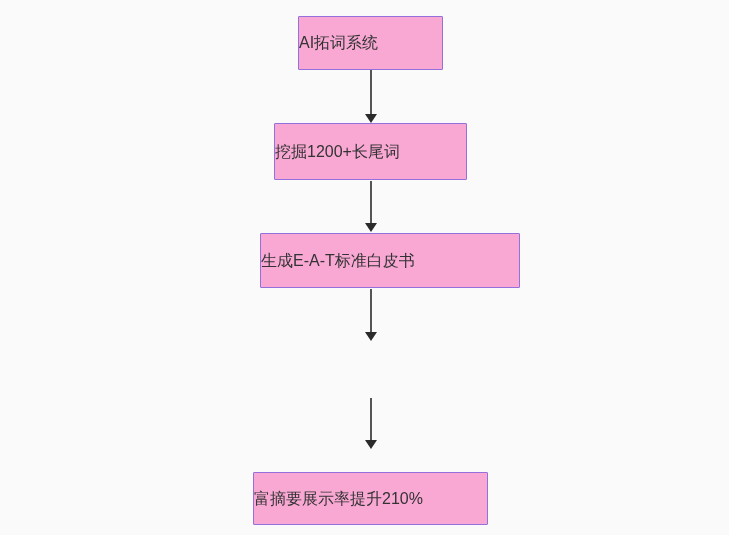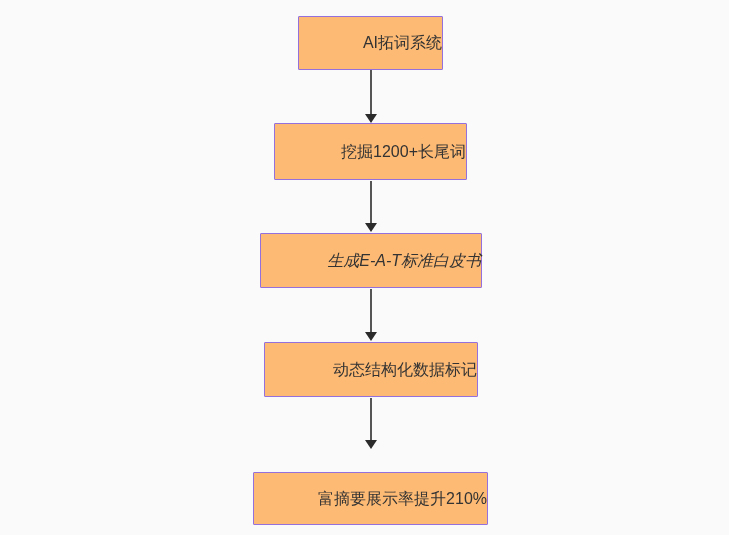--- a/index.html
+++ b/index.html
@@ -11,34 +11,34 @@
     position: relative;
     width: 729px;
     height: 535px;
     background: #FAFAFA;
     font-family: "Liberation Sans", sans-serif;
     overflow: hidden;
   }
   .node {
     position: absolute;
     box-sizing: border-box;
-    background: #fdba74;
+    background: #f9a8d4;
     border: 1.5px solid #9370DB;
     border-radius: 1px;
     display: flex;
     align-items: center;
-    justify-content: flex-end;
+    justify-content: flex-start;
     color: #333333;
     font-size: 16px;
     line-height: 1.2;
     white-space: nowrap;
   }
   .node-1 { left: 298px; top: 16px;  width: 145px; height: 54px; }
   .node-2 { left: 274px; top: 123px; width: 193px; height: 57px; }
-  .node-3 { left: 260px; top: 233px; width: 222px; height: 55px; font-style: italic; }
+  .node-3 { left: 260px; top: 233px; width: 260px; height: 55px; }
   .node-4 { left: 264px; top: 342px; width: 214px; height: 55px; }
   .node-5 { left: 253px; top: 472px; width: 235px; height: 53px; }
 
   .arrow {
     position: absolute;
     left: 364px;            
     width: 13px;
     display: flex;
     flex-direction: column;
     align-items: center;
@@ -85,23 +85,20 @@
 
   <div class="node node-3">
     <span>生成E-A-T标准白皮书</span>
   </div>
 
   <div class="arrow arrow-3">
     <div class="arrow-line"></div>
     <div class="arrow-head"></div>
   </div>
 
-  <div class="node node-4">
-    <span>动态结构化数据标记</span>
-  </div>
 
   <div class="arrow arrow-4">
     <div class="arrow-line"></div>
     <div class="arrow-head"></div>
   </div>
 
   <div class="node node-5">
     <span>富摘要展示率提升210%</span>
   </div>
 

